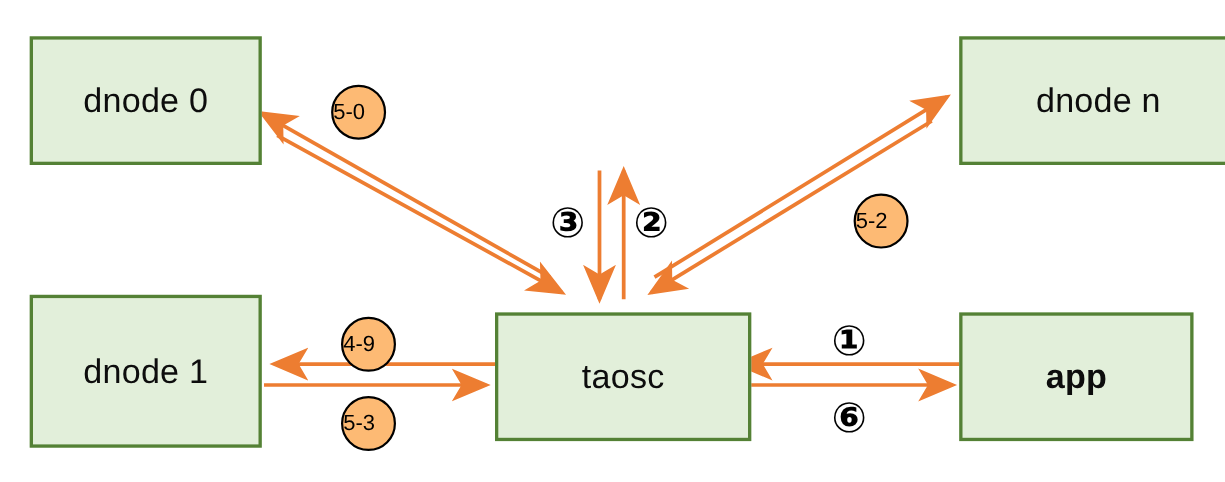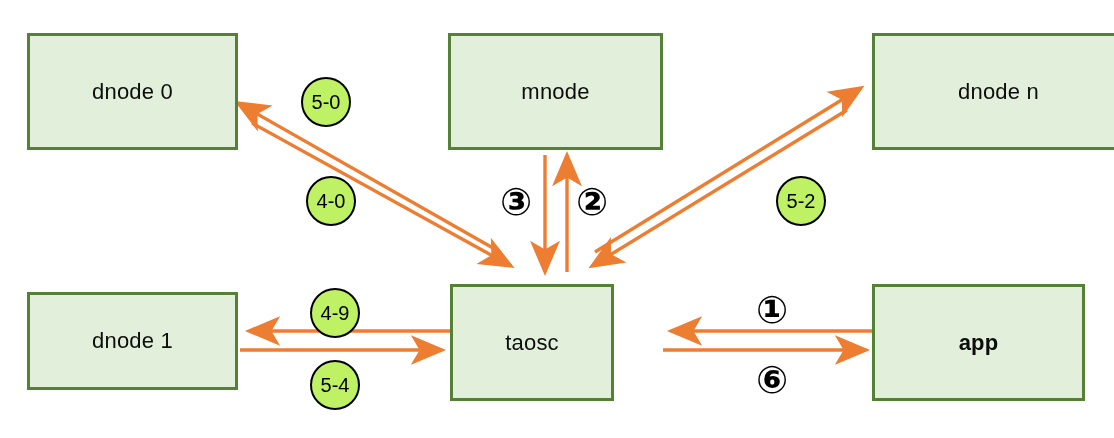--- a/index.html
+++ b/index.html
@@ -19,44 +19,44 @@
     position: absolute;
     background: #e2efda;
     border: 3px solid #548135;
     box-sizing: border-box;
     display: flex;
     align-items: center;
     justify-content: center;
   }
   .node-label {
     font-family: "Liberation Sans", sans-serif;
-    font-size: 22px;
+    font-size: 31px;
     color: #0d0d0d;
     letter-spacing: 0.2px;
     line-height: 1;
     white-space: nowrap;
   }
   .edge-layer {
     position: absolute;
     left: 0;
     top: 0;
     width: 1114px;
     height: 438px;
     pointer-events: none;
   }
   .badge {
     position: absolute;
     width: 50px;
     height: 50px;
     border-radius: 50%;
     border: 2.6px solid #000000;
-    background: #bef264;
+    background: #fdba74;
     display: flex;
     align-items: center;
-    justify-content: center;
+    justify-content: flex-start;
     box-sizing: border-box;
   }
   .badge span {
     font-family: "Liberation Sans", sans-serif;
     font-size: 20px;
     color: #000000;
     line-height: 1;
     white-space: nowrap;
   }
   .glyph-badge {
@@ -106,67 +106,61 @@
       <line x1="874" y1="331" x2="671" y2="331" marker-end="url(#ah)"></line>
 
       <line x1="663" y1="350" x2="866" y2="350" marker-end="url(#ah)"></line>
     </g>
   </svg>
 
   <div class="node-box" style="left:27px; top:33px; width:211px; height:117px;">
     <span class="node-label">dnode 0</span>
   </div>
 
-  <div class="node-box" style="left:448px; top:33px; width:215px; height:117px;">
-    <span class="node-label">mnode</span>
-  </div>
 
   <div class="node-box" style="left:872px; top:33px; width:253px; height:117px;">
     <span class="node-label">dnode n</span>
   </div>
 
-  <div class="node-box" style="left:27px; top:292px; width:211px; height:98px;">
+  <div class="node-box" style="left:27px; top:268px; width:211px; height:139px;">
     <span class="node-label">dnode 1</span>
   </div>
 
-  <div class="node-box" style="left:450px; top:284px; width:164px; height:117px;">
+  <div class="node-box" style="left:450px; top:284px; width:233px; height:117px;">
     <span class="node-label">taosc</span>
   </div>
 
   <div class="node-box" style="left:872px; top:284px; width:213px; height:117px;font-weight:bold;">
     <span class="node-label">app</span>
   </div>
 
   <div class="badge" style="left:301px; top:77px;">
     <span>5-0</span>
   </div>
 
-  <div class="badge" style="left:306px; top:176px;">
-    <span>4-0</span>
-  </div>
 
   <div class="glyph-badge" style="left:494px; top:180px; width:44px; height:44px;">
     <span>③</span>
   </div>
 
   <div class="glyph-badge" style="left:570px; top:180px; width:44px; height:44px;">
     <span>②</span>
   </div>
 
 
   <div class="badge" style="left:776px; top:176px;">
     <span>5-2</span>
   </div>
 
   <div class="badge" style="left:310px; top:288px;">
     <span>4-9</span>
   </div>
 
   <div class="badge" style="left:310px; top:360px;">
-    <span>5-4</span>
+    <span>5-3</span>
   </div>
 
   <div class="glyph-badge" style="left:748px; top:288px; width:48px; height:44px;">
     <span>①</span>
   </div>
 
   <div class="glyph-badge" style="left:748px; top:358px; width:48px; height:44px;">
     <span>⑥</span>
   </div>
 

